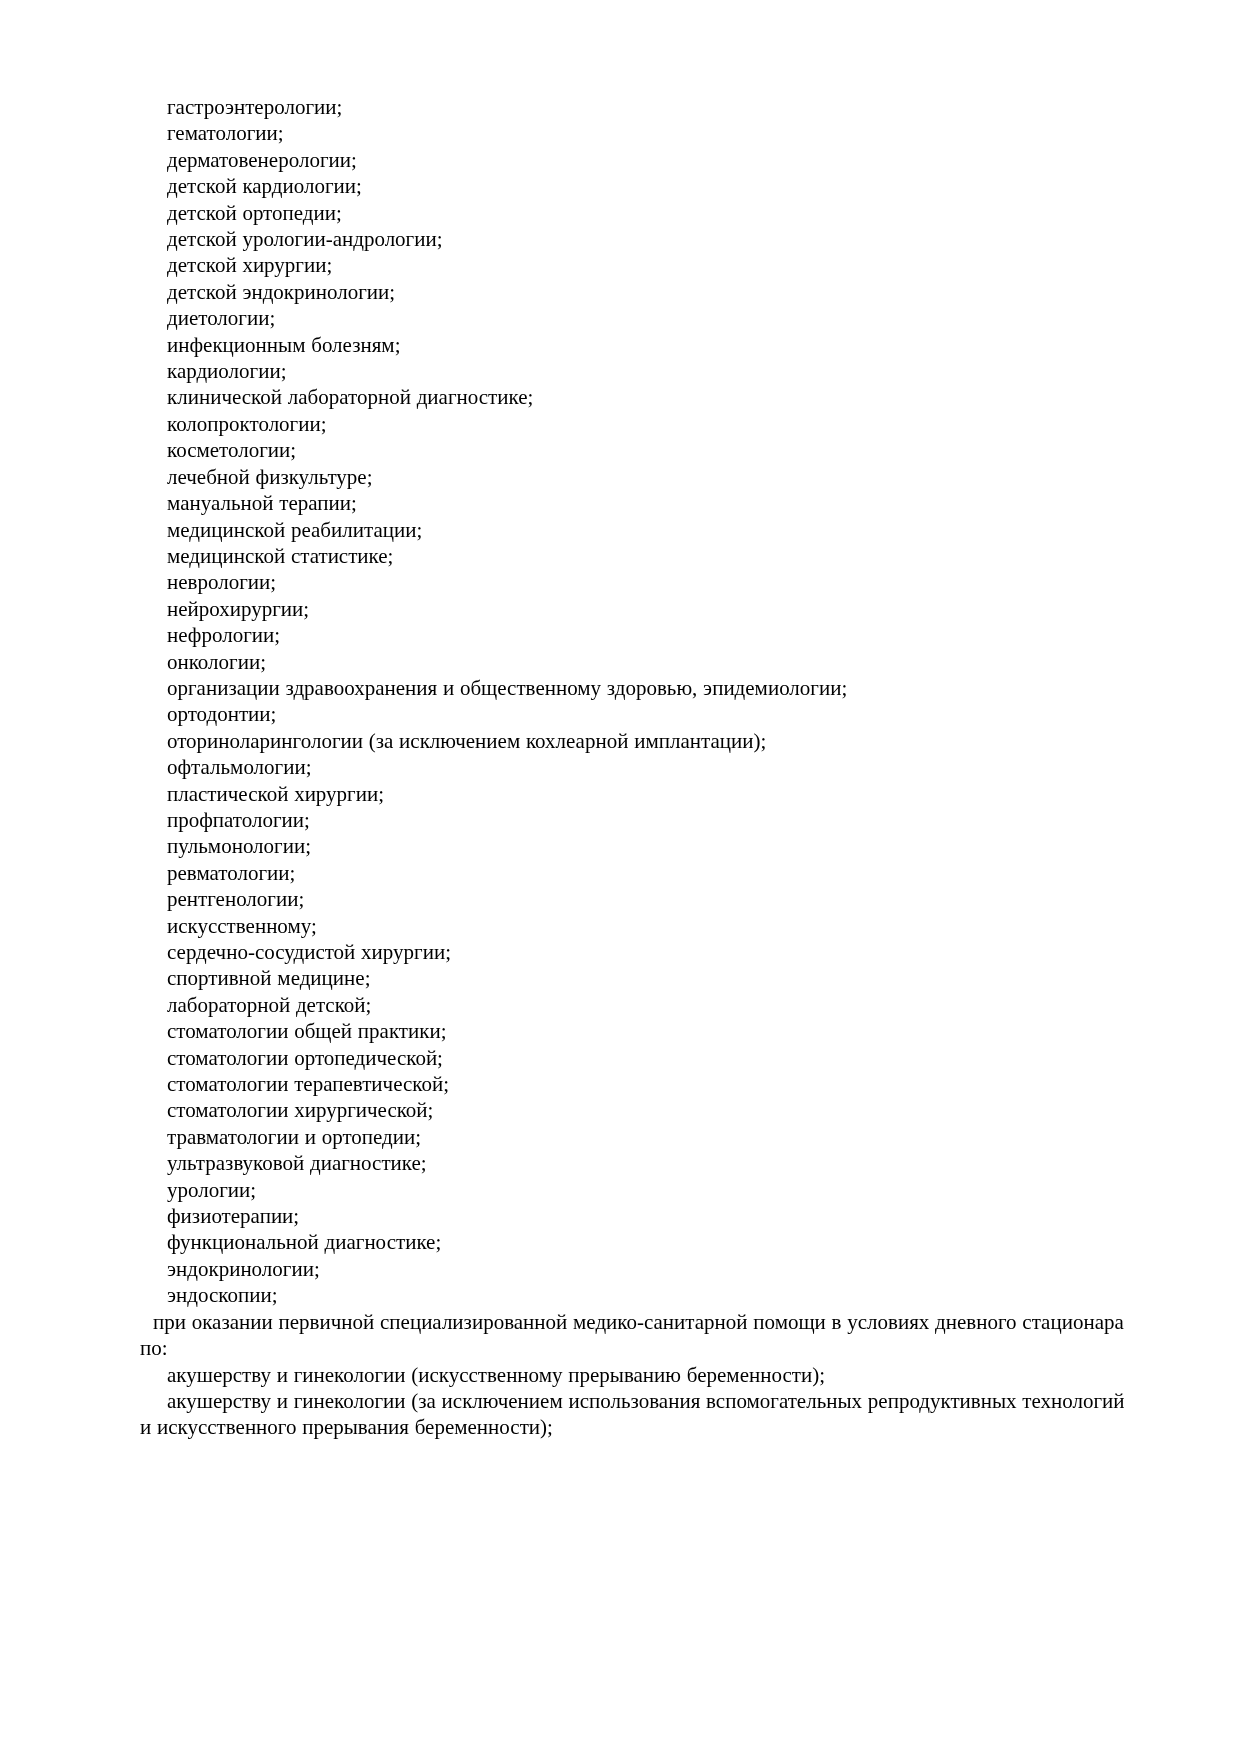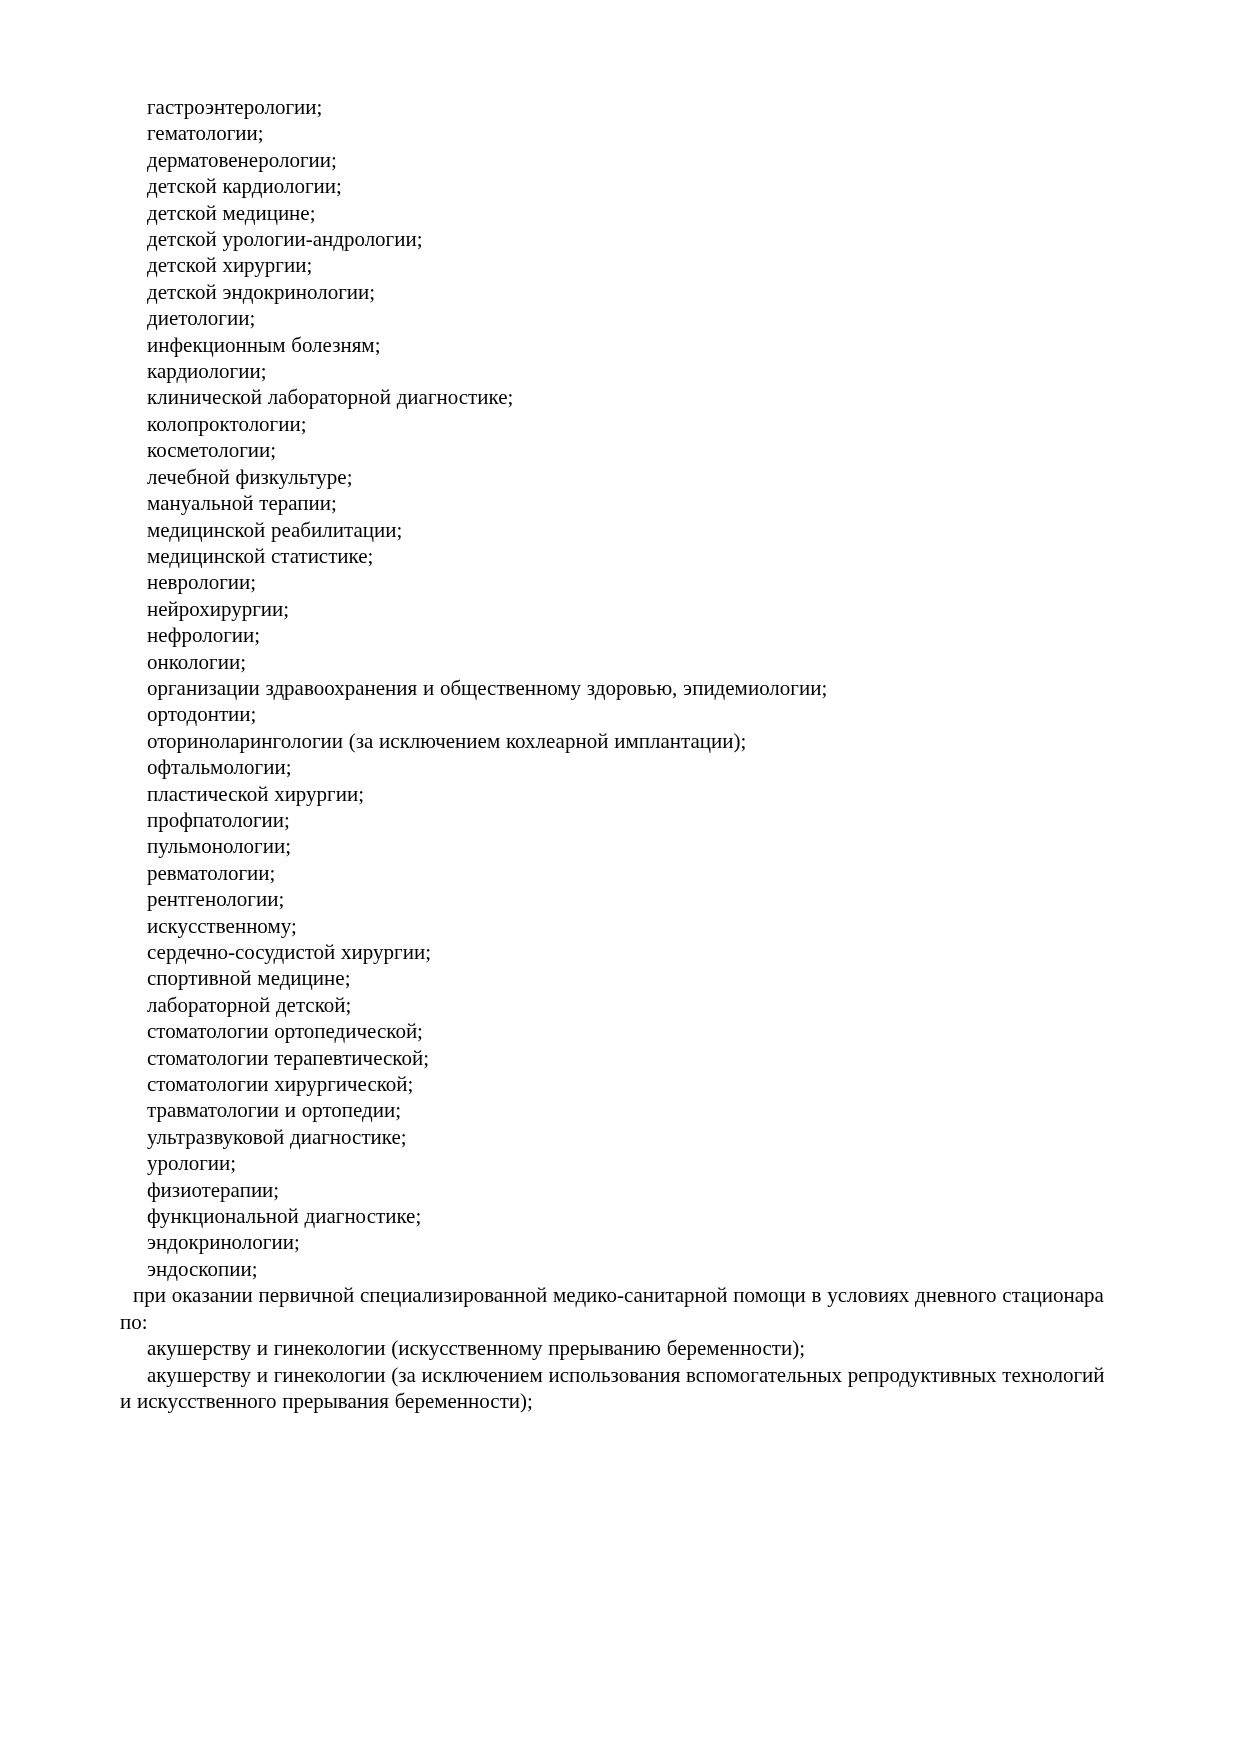--- a/index.html
+++ b/index.html
@@ -12,21 +12,21 @@
     width: 1240px;
     height: 1755px;
     background: #ffffff;
     overflow: hidden;
     font-family: "Liberation Serif", "DejaVu Serif", serif;
     color: #000000;
   }
   .content {
     position: absolute;
     top: 94px;
-    left: 120px;
+    left: 140px;
     width: 1000px;
   }
   .para {
     margin: 0;
     padding: 0;
     font-size: 21px;
     line-height: 26.4px;
     text-align: left;
     word-spacing: 0.5px;
   }
@@ -40,21 +40,21 @@
 </head>
 <body>
 
 <div class="page">
   <div class="content">
     <div>
         <p class="para item">гастроэнтерологии;</p>
         <p class="para item">гематологии;</p>
         <p class="para item">дерматовенерологии;</p>
         <p class="para item">детской кардиологии;</p>
-        <p class="para item">детской медицине;</p>
+        <p class="para item">детской ортопедии;</p>
         <p class="para item">детской урологии-андрологии;</p>
         <p class="para item">детской хирургии;</p>
         <p class="para item">детской эндокринологии;</p>
         <p class="para item">диетологии;</p>
         <p class="para item">инфекционным болезням;</p>
         <p class="para item">кардиологии;</p>
         <p class="para item">клинической лабораторной диагностике;</p>
         <p class="para item">колопроктологии;</p>
         <p class="para item">косметологии;</p>
         <p class="para item">лечебной физкультуре;</p>
@@ -71,20 +71,21 @@
         <p class="para item">офтальмологии;</p>
         <p class="para item">пластической хирургии;</p>
         <p class="para item">профпатологии;</p>
         <p class="para item">пульмонологии;</p>
         <p class="para item">ревматологии;</p>
         <p class="para item">рентгенологии;</p>
         <p class="para item">искусственному;</p>
         <p class="para item">сердечно-сосудистой хирургии;</p>
         <p class="para item">спортивной медицине;</p>
         <p class="para item">лабораторной детской;</p>
+        <p class="para item">стоматологии общей практики;</p>
         <p class="para item">стоматологии ортопедической;</p>
         <p class="para item">стоматологии терапевтической;</p>
         <p class="para item">стоматологии хирургической;</p>
         <p class="para item">травматологии и ортопедии;</p>
         <p class="para item">ультразвуковой диагностике;</p>
         <p class="para item">урологии;</p>
         <p class="para item">физиотерапии;</p>
         <p class="para item">функциональной диагностике;</p>
         <p class="para item">эндокринологии;</p>
         <p class="para item">эндоскопии;</p>

